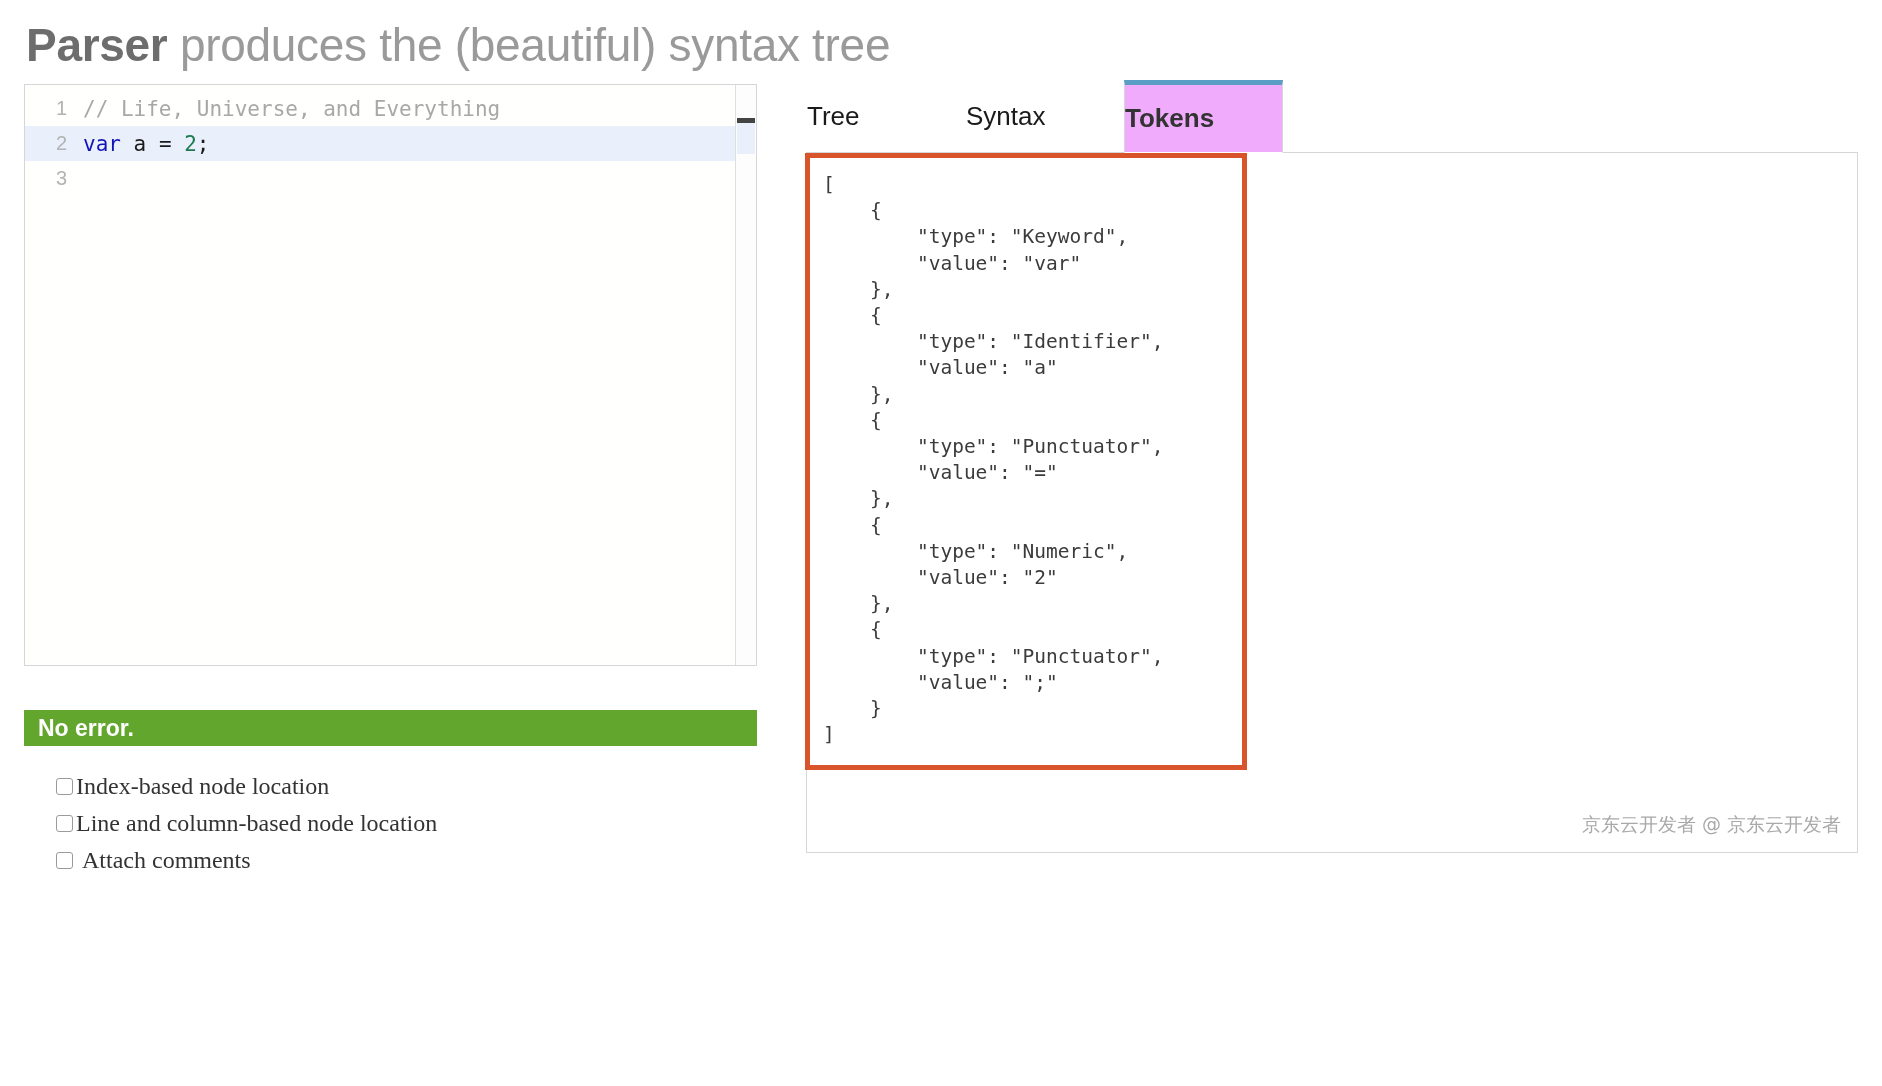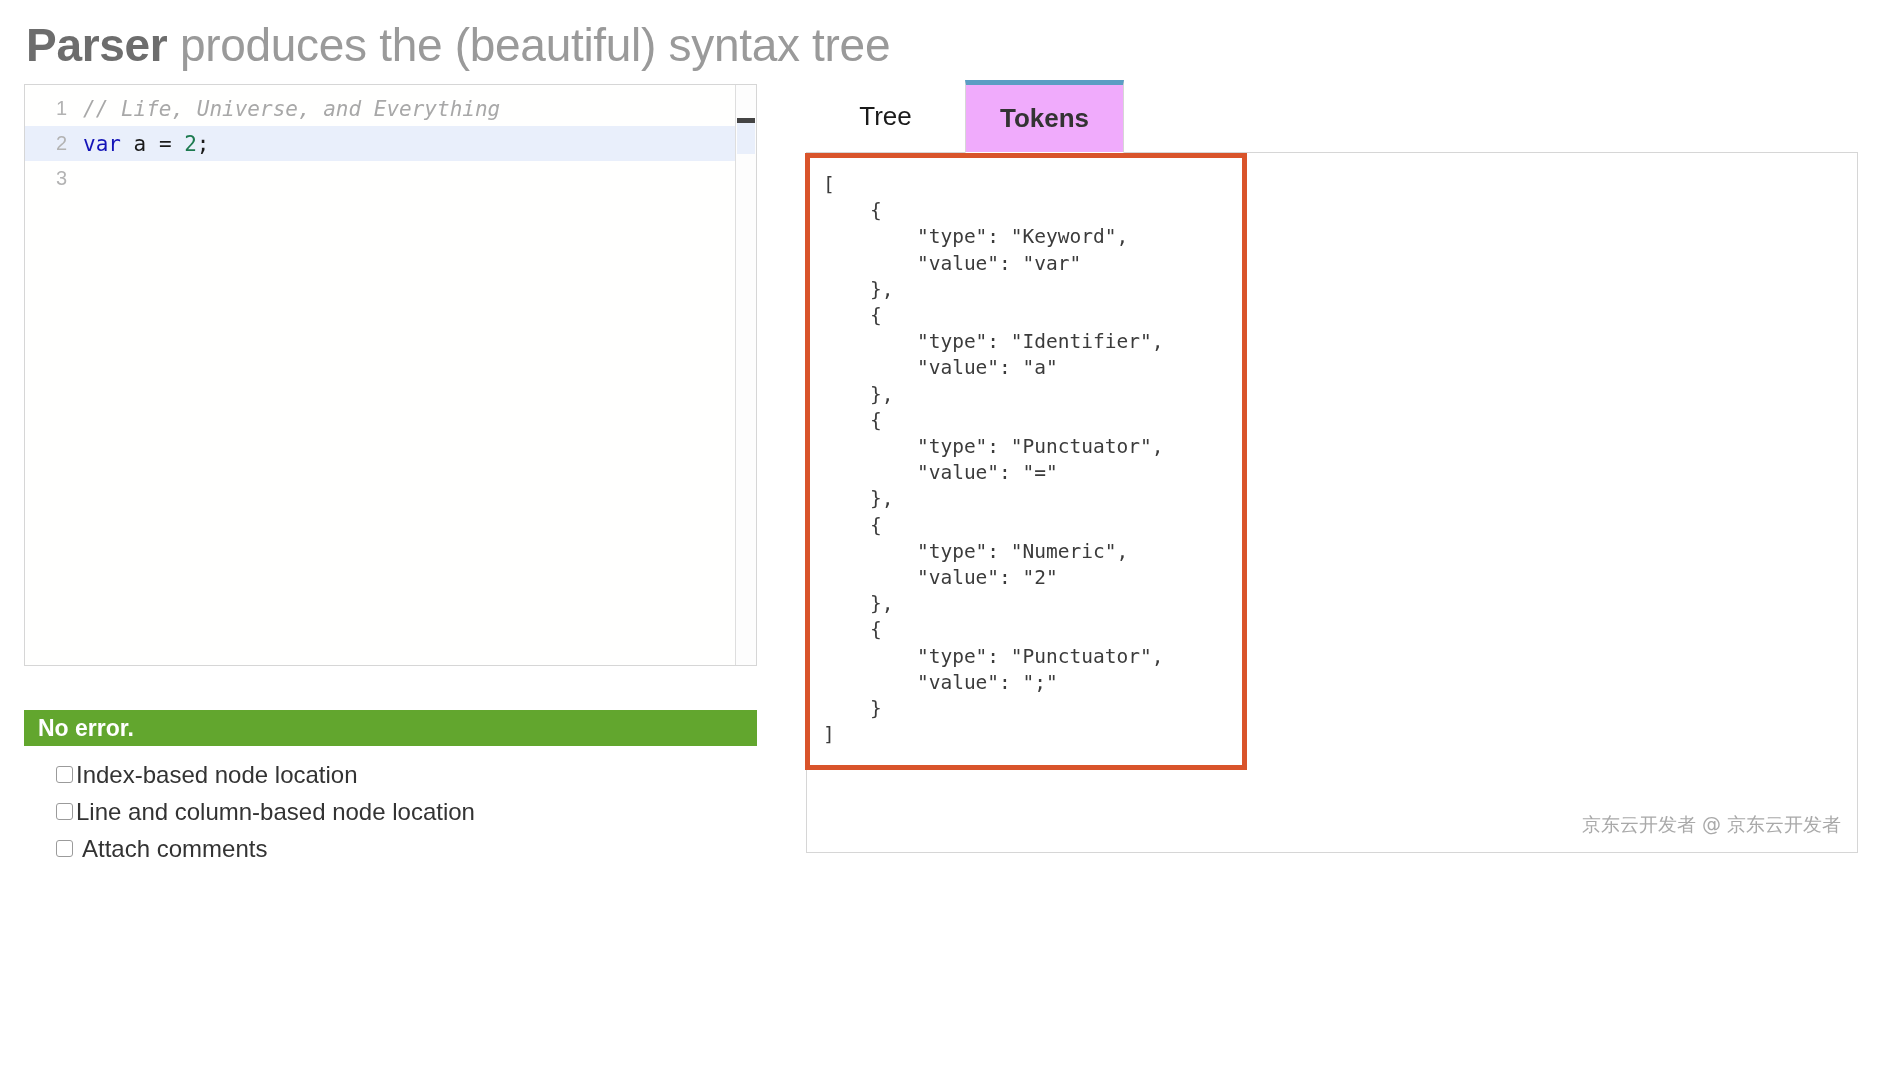--- a/index.html
+++ b/index.html
@@ -67,21 +67,21 @@
     width: 56px;
     min-width: 56px;
     text-align: right;
     padding-right: 14px;
     box-sizing: border-box;
     color: #b3b3b3;
     font-family: "Liberation Sans", sans-serif;
     font-size: 20px;
   }
   .code-content { padding-left: 2px; }
-  .tok-comment { color: #a8a8a8; font-style: italic; }
+  .tok-comment { color: #a8a8a8; }
   .tok-keyword { color: #1414b8; }
   .tok-plain   { color: #1a1a1a; }
   .tok-number  { color: #1d7a50; }
   .tok-punct   { color: #1a1a1a; }
 
   
   .editor-scroll-track {
     position: absolute;
     top: 0;
     right: 0;
@@ -117,21 +117,21 @@
     padding-left: 14px;
     box-sizing: border-box;
   }
   .status-bar .status-text {
     color: #ffffff;
     font-weight: bold;
     font-size: 23px;
   }
 
   
-  .options { margin-top: 10px; }
+  .options { margin-top: 22px; font-family: Liberation Serif, serif; }
   .option-row {
     display: flex;
     align-items: center;
     height: 37px;
     padding-left: 32px;
   }
   .option-row .cb {
     width: 17px;
     height: 17px;
     border: 1px solid #9b9b9b;
@@ -159,21 +159,20 @@
   .tabs {
     display: flex;
     height: 72px;
     border-bottom: 1px solid #d6d6d6;
     align-items: stretch;
   }
   .tab {
     width: 159px;
     display: flex;
     align-items: center;
-    justify-content: center;
     font-size: 26px;
     color: #1a1a1a;
     box-sizing: border-box;
     background: transparent;
     border: 1px solid transparent;
     border-bottom: none;
   }
   .tab.active {
     background: #f0abfc;
     border: 1px solid #d6d6d6;
@@ -278,20 +277,23 @@
   </div>
 
 </div>
 
 <div class="right-col">
 
   <div class="tabs">
     <div class="tab">
       <span>Tree</span>
     </div>
+    <div class="tab">
+      <span>Syntax</span>
+    </div>
     <div class="tab active">
       <span>Tokens</span>
     </div>
   </div>
 
   <div class="panel">
     <div class="json-box">
       <pre class="json-text">[
     {
         "type": "Keyword",

